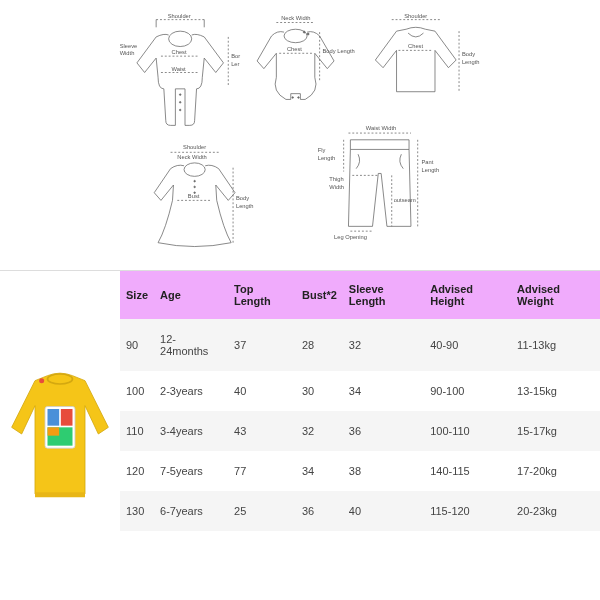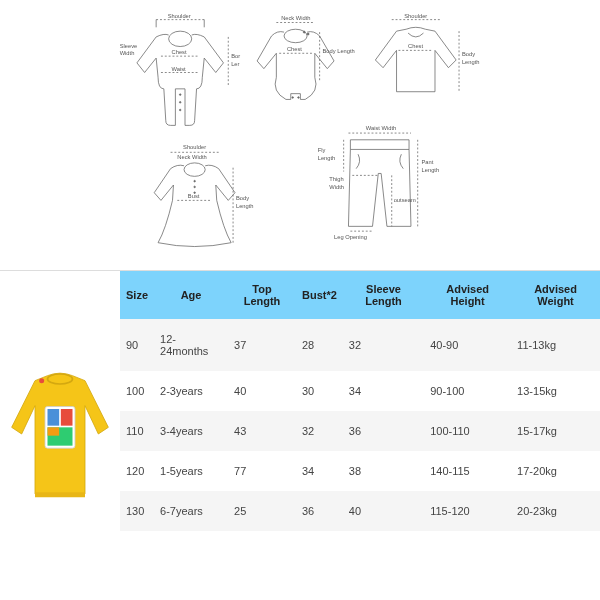--- a/index.html
+++ b/index.html
@@ -7,21 +7,21 @@
   .page { width: 600px; height: 600px; display: flex; flex-direction: column; }
   .diagrams { height: 270px; padding: 10px 90px 10px 110px; position: relative; }
   .diagram { stroke: #666; stroke-width: 0.8; fill: none; }
   .diagram text { font-size: 6px; fill: #555; stroke: none; font-family: Arial, sans-serif; }
   .dashed { stroke-dasharray: 2,2; }
   .lower { display: flex; flex: 1; border-top: 1px solid #ddd; }
   .product-col { width: 120px; display: flex; align-items: center; justify-content: center; padding: 10px; }
   .sweater { width: 100px; }
   .table-col { flex: 1; }
   table { width: 100%; border-collapse: collapse; font-size: 11px; }
-  th { text-align: center; font-weight: bold; padding: 12px 6px; color: #222; background: #7dd3fc; }
+  th { text-align: left; font-weight: bold; padding: 12px 6px; color: #222; background: #f0abfc; }
   td { padding: 14px 6px; color: #444; }
   tbody tr:nth-child(odd) { background: #f5f5f5; }
   tbody tr:nth-child(even) { background: #fff; }
 </style>
 </head>
 <body>
 
 <div class="page">
   <div class="diagrams">
     <svg viewBox="0 0 400 260" width="100%" height="100%" class="diagram">
@@ -164,21 +164,21 @@
               <td>110</td>
               <td>3-4years</td>
               <td>43</td>
               <td>32</td>
               <td>36</td>
               <td>100-110</td>
               <td>15-17kg</td>
             </tr>
             <tr>
               <td>120</td>
-              <td>1-5years</td>
+              <td>7-5years</td>
               <td>77</td>
               <td>34</td>
               <td>38</td>
               <td>140-115</td>
               <td>17-20kg</td>
             </tr>
             <tr>
               <td>130</td>
               <td>6-7years</td>
               <td>25</td>

